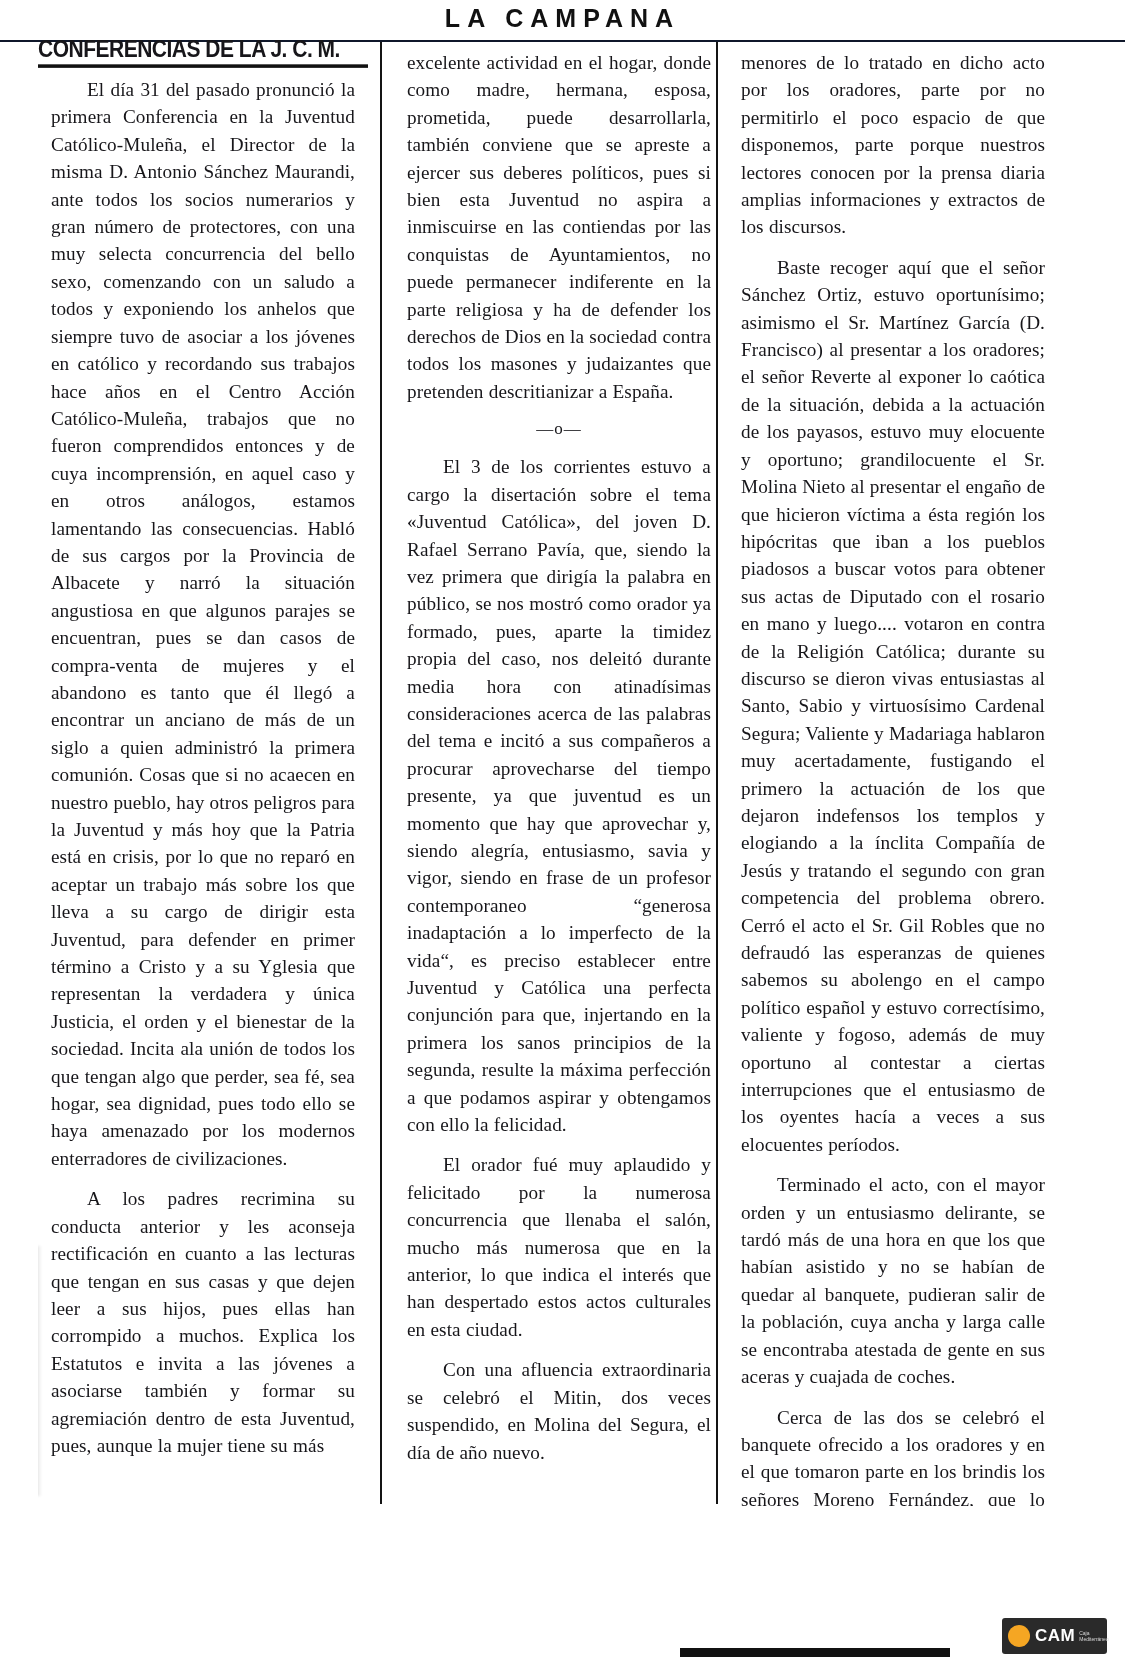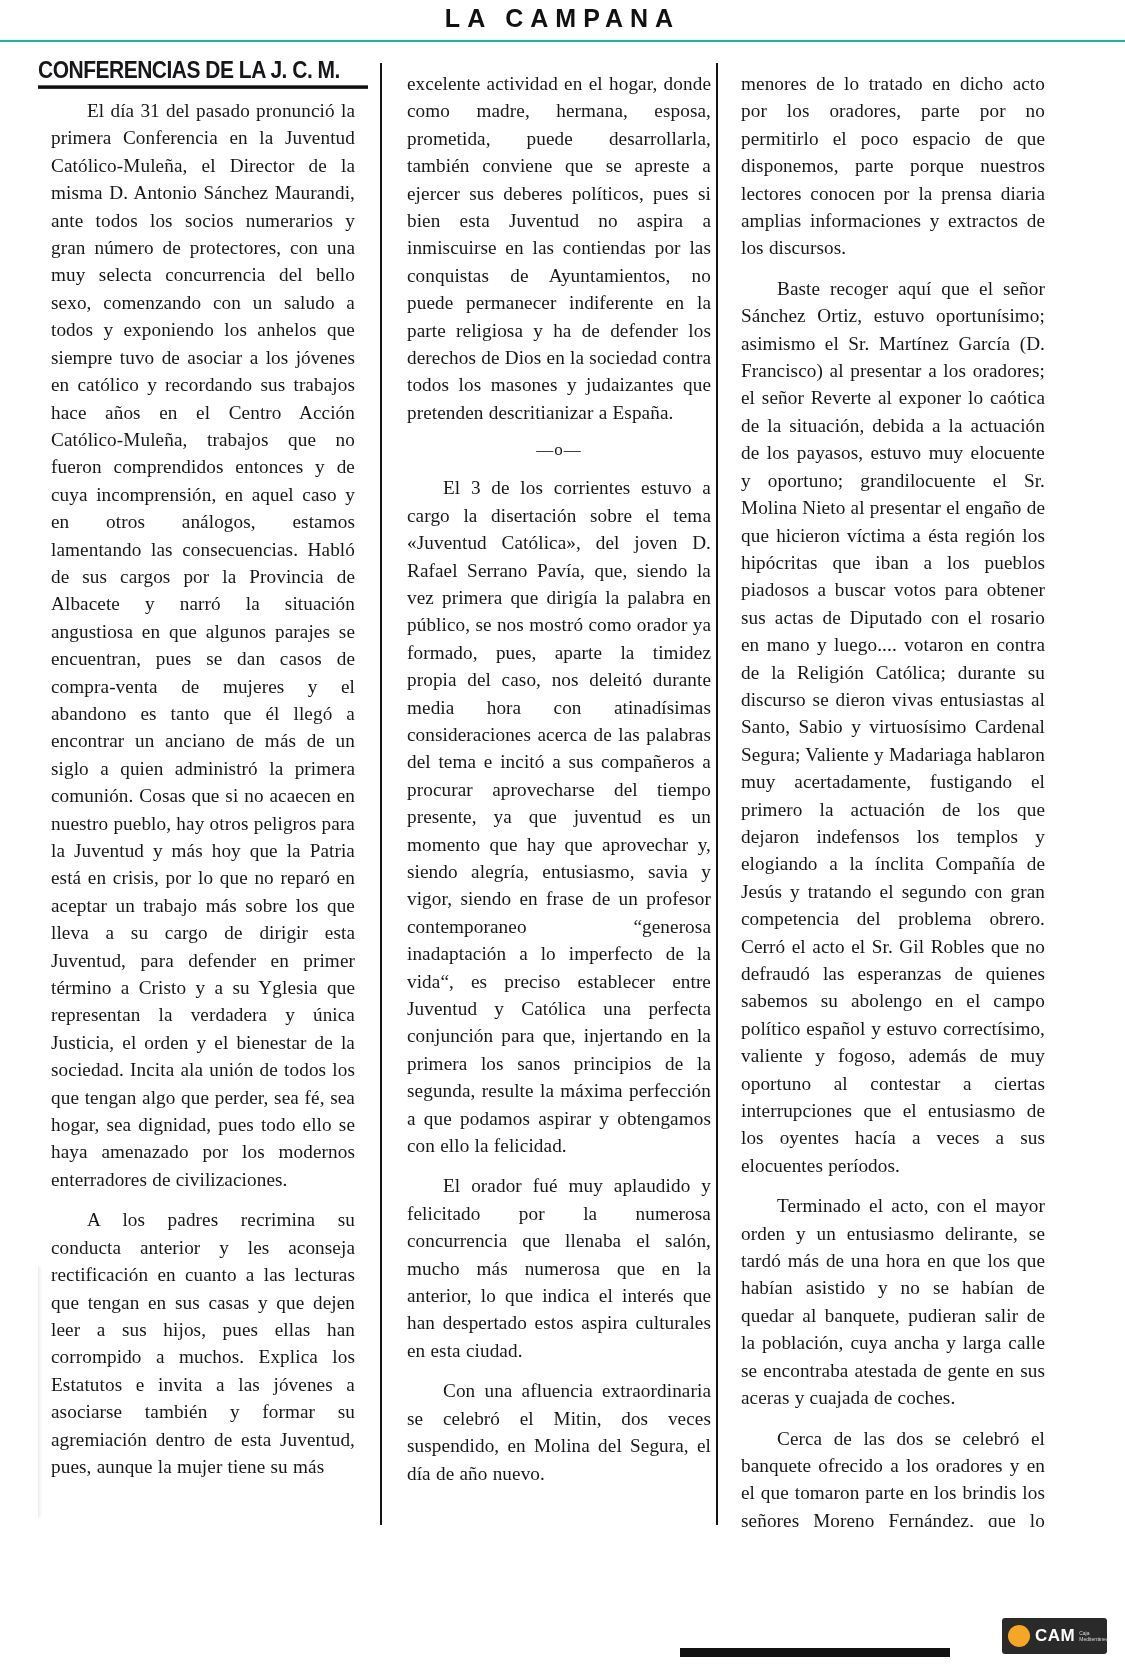--- a/index.html
+++ b/index.html
@@ -16,40 +16,40 @@
     overflow: hidden;
   }
 
   
   .masthead {
     position: absolute;
     top: 0;
     left: 0;
     width: 1125px;
     height: 42px;
-    border-bottom: 2px solid #14b8a6;
+    border-bottom: 2px solid #0f172a;
     box-sizing: border-box;
   }
   .masthead-title {
     position: absolute;
     left: 0;
     right: 0;
     top: 4px;
     text-align: center;
     font-family: "Liberation Sans", sans-serif;
     font-weight: bold;
     font-size: 25px;
     letter-spacing: 7px;
     color: #111;
   }
 
   
   .page {
     position: absolute;
-    top: 57px;
+    top: 36px;
     left: 0;
     width: 1021px;
     height: 1480px;
   }
   .col {
     position: absolute;
     top: 0;
     width: 330px;
     height: 1470px;
     overflow: hidden;
@@ -190,21 +190,21 @@
     <h2 class="head-main">CONFERENCIAS DE LA J. C. M.</h2>
     <p class="body">El día 31 del pasado pronunció la primera Conferencia en la Juventud Católico-Muleña, el Director de la misma D. Antonio Sánchez Maurandi, ante todos los socios numerarios y gran número de protectores, con una muy selecta concurrencia del bello sexo, comenzando con un saludo a todos y exponiendo los anhelos que siempre tuvo de asociar a los jóvenes en católico y recordando sus trabajos hace años en el Centro Acción Católico-Muleña, trabajos que no fueron comprendidos entonces y de cuya incomprensión, en aquel caso y en otros análogos, estamos lamentando las consecuencias. Habló de sus cargos por la Provincia de Albacete y narró la situación angustiosa en que algunos parajes se encuentran, pues se dan casos de compra-venta de mujeres y el abandono es tanto que él llegó a encontrar un anciano de más de un siglo a quien administró la primera comunión. Cosas que si no acaecen en nuestro pueblo, hay otros peligros para la Juventud y más hoy que la Patria está en crisis, por lo que no reparó en aceptar un trabajo más sobre los que lleva a su cargo de dirigir esta Juventud, para defender en primer término a Cristo y a su Yglesia que representan la verdadera y única Justicia, el orden y el bienestar de la sociedad. Incita ala unión de todos los que tengan algo que perder, sea fé, sea hogar, sea dignidad, pues todo ello se haya amenazado por los modernos enterradores de civilizaciones.</p>
     <p class="body">A los padres recrimina su conducta anterior y les aconseja rectificación en cuanto a las lecturas que tengan en sus casas y que dejen leer a sus hijos, pues ellas han corrompido a muchos. Explica los Estatutos e invita a las jóvenes a asociarse también y formar su agremiación dentro de esta Juventud, pues, aunque la mujer tiene su más</p>
     <div class="smudge"></div>
   </div>
 
   <div class="col col-2">
     <p class="body noindent">excelente actividad en el hogar, donde como madre, hermana, esposa, prometida, puede desarrollarla, también conviene que se apreste a ejercer sus deberes políticos, pues si bien esta Juventud no aspira a inmiscuirse en las contiendas por las conquistas de Ayuntamientos, no puede permanecer indiferente en la parte religiosa y ha de defender los derechos de Dios en la sociedad contra todos los masones y judaizantes que pretenden descritianizar a España.</p>
     <div class="divider-o">—o—</div>
     <p class="body">El 3 de los corrientes estuvo a cargo la disertación sobre el tema «Juventud Católica», del joven D. Rafael Serrano Pavía, que, siendo la vez primera que dirigía la palabra en público, se nos mostró como orador ya formado, pues, aparte la timidez propia del caso, nos deleitó durante media hora con atinadísimas consideraciones acerca de las palabras del tema e incitó a sus compañeros a procurar aprovecharse del tiempo presente, ya que juventud es un momento que hay que aprovechar y, siendo alegría, entusiasmo, savia y vigor, siendo en frase de un profesor contemporaneo “generosa inadaptación a lo imperfecto de la vida“, es preciso establecer entre Juventud y Católica una perfecta conjunción para que, injertando en la primera los sanos principios de la segunda, resulte la máxima perfección a que podamos aspirar y obtengamos con ello la felicidad.</p>
-    <p class="body">El orador fué muy aplaudido y felicitado por la numerosa concurrencia que llenaba el salón, mucho más numerosa que en la anterior, lo que indica el interés que han despertado estos aspira culturales en esta ciudad.</p>
+    <p class="body">El orador fué muy aplaudido y felicitado por la numerosa concurrencia que llenaba el salón, mucho más numerosa que en la anterior, lo que indica el interés que han despertado estos actos culturales en esta ciudad.</p>
     <p class="body">Con una afluencia extraordinaria se celebró el Mitin, dos veces suspendido, en Molina del Segura, el día de año nuevo.</p>
   </div>
 
   <div class="col col-3">
     <p class="body noindent">menores de lo tratado en dicho acto por los oradores, parte por no permitirlo el poco espacio de que disponemos, parte porque nuestros lectores conocen por la prensa diaria amplias informaciones y extractos de los discursos.</p>
     <p class="body">Baste recoger aquí que el señor Sánchez Ortiz, estuvo oportunísimo; asimismo el Sr. Martínez García (D. Francisco) al presentar a los oradores; el señor Reverte al exponer lo caótica de la situación, debida a la actuación de los payasos, estuvo muy elocuente y oportuno; grandilocuente el Sr. Molina Nieto al presentar el engaño de que hicieron víctima a ésta región los hipócritas que iban a los pueblos piadosos a buscar votos para obtener sus actas de Diputado con el rosario en mano y luego.... votaron en contra de la Religión Católica; durante su discurso se dieron vivas entusiastas al Santo, Sabio y virtuosísimo Cardenal Segura; Valiente y Madariaga hablaron muy acertadamente, fustigando el primero la actuación de los que dejaron indefensos los templos y elogiando a la ínclita Compañía de Jesús y tratando el segundo con gran competencia del problema obrero. Cerró el acto el Sr. Gil Robles que no defraudó las esperanzas de quienes sabemos su abolengo en el campo político español y estuvo correctísimo, valiente y fogoso, además de muy oportuno al contestar a ciertas interrupciones que el entusiasmo de los oyentes hacía a veces a sus elocuentes períodos.</p>
     <p class="body">Terminado el acto, con el mayor orden y un entusiasmo delirante, se tardó más de una hora en que los que habían asistido y no se habían de quedar al banquete, pudieran salir de la población, cuya ancha y larga calle se encontraba atestada de gente en sus aceras y cuajada de coches.</p>
     <p class="body">Cerca de las dos se celebró el banquete ofrecido a los oradores y en el que tomaron parte en los brindis los señores Moreno Fernández, que lo ofreció, Sánchez Maurandi, Madariaga, Valiente y Gil Robles y de cuyo acto no ocupamos más extensamente en otro lugar por la inexplicable nota del Comité de Acción Nacional acerca de la intervención del Sr. Sánchez Maurandi.</p>
   </div>
 </div>

